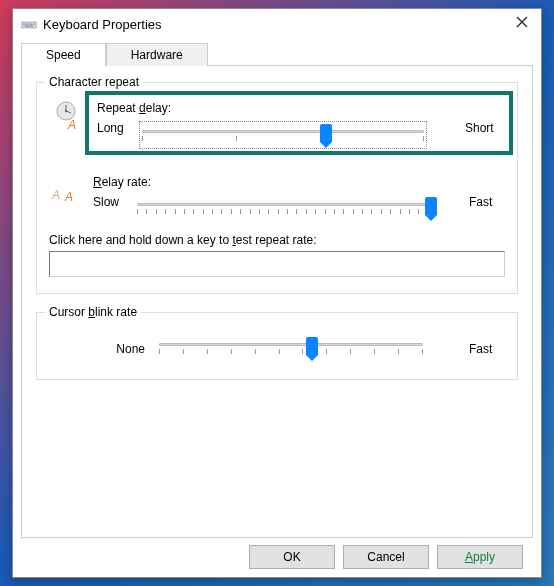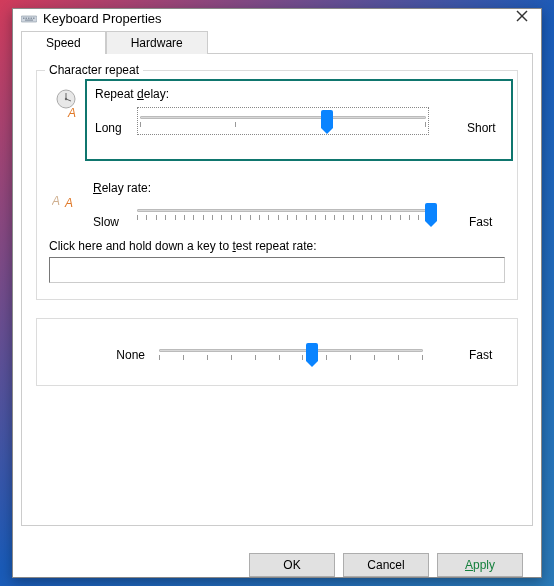--- a/index.html
+++ b/index.html
@@ -1,57 +1,57 @@
 <!DOCTYPE html>
 <html><head>
 <meta charset="utf-8">
 <style>
 * { box-sizing: border-box; font-family: "Segoe UI", Tahoma, sans-serif; font-size: 12px; }
 body { margin: 0; background: linear-gradient(135deg, #d13b5b 0%, #1a5bb8 50%, #2a7ab8 100%); width: 554px; height: 586px; overflow: hidden; }
 .window { position: absolute; top: 8px; left: 12px; width: 530px; height: 570px; background: #fff; border: 1px solid #888; box-shadow: 0 4px 12px rgba(0,0,0,0.3); }
-.titlebar { display: flex; align-items: center; padding: 0 8px; }
+.titlebar { display: flex; align-items: center; padding: 6px 8px; }
 .titlebar-icon { width: 16px; height: 10px; margin-right: 6px; }
 .titlebar-title { flex: 1; font-size: 13px; }
 .close-btn { font-size: 16px; cursor: pointer; padding: 0 4px; color: #333; }
 
 .tab-strip { position: relative; margin: 4px 8px 0 8px; }
 .tab-strip-line { position: absolute; left: 0; right: 0; bottom: 0; height: 1px; background: #ccc; }
 .tab { display: inline-block; padding: 4px 24px; border: 1px solid #ccc; border-bottom: none; background: #f0f0f0; cursor: pointer; position: relative; }
 .tab.active { background: #fff; z-index: 2; }
 .tab.active::after { content: ''; position: absolute; left: 0; right: 0; bottom: -1px; height: 2px; background: #fff; }
 
 .tab-panel { margin: 0 8px 8px 8px; padding: 16px 14px 12px 14px; border: 1px solid #ccc; border-top: none; height: 472px; }
 
 .group { border: 1px solid #dcdcdc; padding: 14px 12px 16px 12px; margin-bottom: 18px; position: relative; }
 .group-title { position: absolute; top: -8px; left: 8px; background: #fff; padding: 0 4px; }
 
 .row { display: flex; align-items: flex-start; margin-bottom: 10px; }
 .row-icon { width: 44px; display: flex; justify-content: center; padding-top: 2px; }
 .row-content { flex: 1; }
 .row-label { display: block; margin-bottom: 6px; }
-.slider-line { display: flex; align-items: flex-end; gap: 6px; }
+.slider-line { display: flex; align-items: flex-start; gap: 6px; }
 .slider-min, .slider-max { min-width: 36px; }
 .slider-max { text-align: left; margin-left: 32px; }
 
 .slider { flex: 1; position: relative; height: 28px; }
 .slider-track { position: absolute; top: 8px; left: 2px; right: 2px; height: 3px; background: #d8d8d8; border: 1px solid #bbb; border-radius: 1px; }
 .slider-thumb { position: absolute; top: 2px; width: 12px; height: 18px; background: #0a84ff; border-radius: 2px 2px 0 0; cursor: pointer; transform: translateX(-50%); }
 .slider-thumb::after { content: ''; position: absolute; left: 0; top: 18px; border-left: 6px solid transparent; border-right: 6px solid transparent; border-top: 6px solid #0a84ff; }
 .ticks { position: absolute; top: 14px; left: 2px; right: 2px; height: 8px; display: flex; justify-content: space-between; }
 .ticks span { width: 1px; height: 5px; background: #999; }
 
-.highlight { border: 2px solid #0f766e; padding: 6px 8px 24px 8px; margin: -6px -8px 10px -8px; }
+.highlight { border: 4px solid #0f766e; padding: 6px 8px 2px 8px; margin: -6px -8px 10px -8px; }
 
 .test-label { display: block; margin: 6px 0 4px 0; }
 .test-box { width: 100%; height: 26px; border: 1px inset #ccc; background: #fff; padding: 2px 4px; }
 
 .cursor-row { display: flex; align-items: center; gap: 12px; margin-top: 8px; }
 .cursor-row .slider-min { min-width: 96px; text-align: right; }
 
-.buttons { position: absolute; bottom: 0; right: 18px; display: flex; gap: 8px; }
+.buttons { position: absolute; bottom: 8px; right: 18px; display: flex; gap: 8px; }
 .btn { width: 86px; height: 24px; border: 1px solid #adadad; background: #e1e1e1; cursor: pointer; }
 .btn:disabled { color: #15803d; cursor: default; }
 .underline-letter { text-decoration: underline; }
 </style>
 </head>
 <body>
 
 <div class="window">
 
   <div class="titlebar">
@@ -169,20 +169,21 @@
           </div>
         </div>
       </div>
 
       <span class="test-label"><span>Click here and hold down a key to </span><span class="underline-letter">t</span><span>est repeat rate:</span></span>
       <input class="test-box" type="text" style="">
 
     </div>
 
     <div class="group">
+      <span class="group-title">Cursor <span class="underline-letter">b</span>link rate</span>
       <div class="cursor-row">
         <span class="slider-min">None</span>
         <div class="slider">
           <div class="slider-track"></div>
           <div class="ticks">
               <span></span>
               <span></span>
               <span></span>
               <span></span>
               <span></span>

